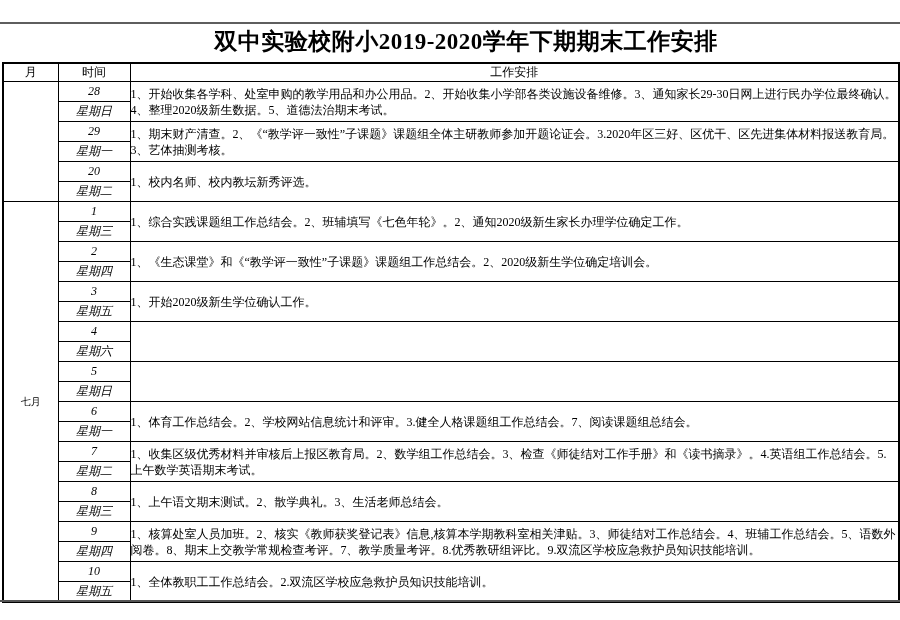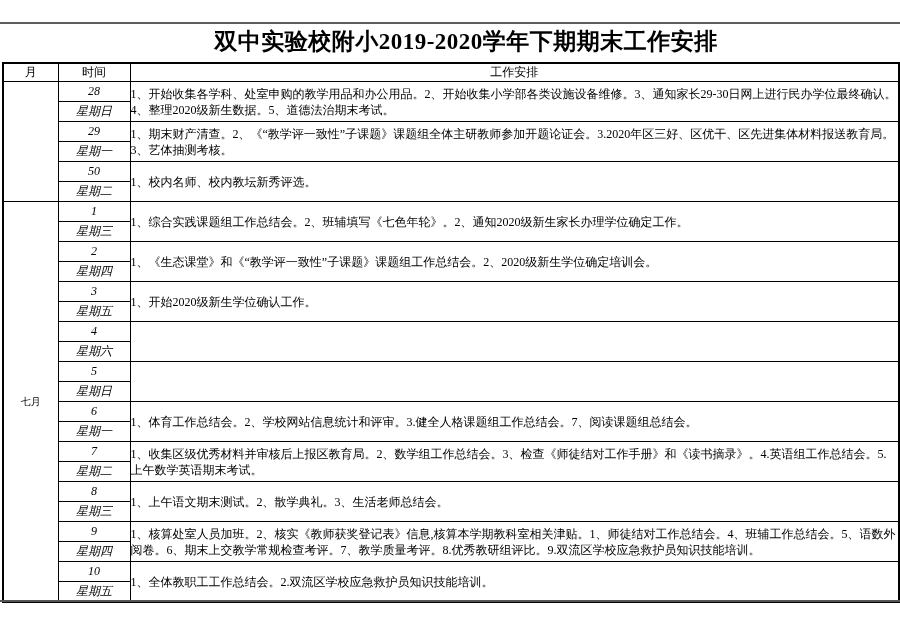--- a/index.html
+++ b/index.html
@@ -112,21 +112,21 @@
 
       <tr>
         <td class="c-date">29</td>
         <td class="c-work" rowspan="2">1、期末财产清查。2、《“教学评一致性”子课题》课题组全体主研教师参加开题论证会。3.2020年区三好、区优干、区先进集体材料报送教育局。3、艺体抽测考核。</td>
       </tr>
       <tr>
         <td class="c-week">星期一</td>
       </tr>
 
       <tr>
-        <td class="c-date">50</td>
+        <td class="c-date">20</td>
         <td class="c-work" rowspan="2">1、校内名师、校内教坛新秀评选。</td>
       </tr>
       <tr>
         <td class="c-week">星期二</td>
       </tr>
 
       <tr>
         <td class="c-month" rowspan="20">七月</td>
         <td class="c-date">1</td>
         <td class="c-work" rowspan="2">1、综合实践课题组工作总结会。2、班辅填写《七色年轮》。2、通知2020级新生家长办理学位确定工作。</td>
@@ -186,21 +186,21 @@
       <tr>
         <td class="c-date">8</td>
         <td class="c-work" rowspan="2">1、上午语文期末测试。2、散学典礼。3、生活老师总结会。</td>
       </tr>
       <tr>
         <td class="c-week">星期三</td>
       </tr>
 
       <tr>
         <td class="c-date">9</td>
-        <td class="c-work" rowspan="2">1、核算处室人员加班。2、核实《教师获奖登记表》信息,核算本学期教科室相关津贴。1、师徒结对工作总结会。4、班辅工作总结会。5、语数外阅卷。6、期末上交教学常规检查考评。7、教学质量考评。8.优秀教研组评比。9.双流区学校应急救护员知识技能培训。</td>
+        <td class="c-work" rowspan="2">1、核算处室人员加班。2、核实《教师获奖登记表》信息,核算本学期教科室相关津贴。3、师徒结对工作总结会。4、班辅工作总结会。5、语数外阅卷。8、期末上交教学常规检查考评。7、教学质量考评。8.优秀教研组评比。9.双流区学校应急救护员知识技能培训。</td>
       </tr>
       <tr>
         <td class="c-week">星期四</td>
       </tr>
 
       <tr>
         <td class="c-date">10</td>
         <td class="c-work" rowspan="2">1、全体教职工工作总结会。2.双流区学校应急救护员知识技能培训。</td>
       </tr>
       <tr>

